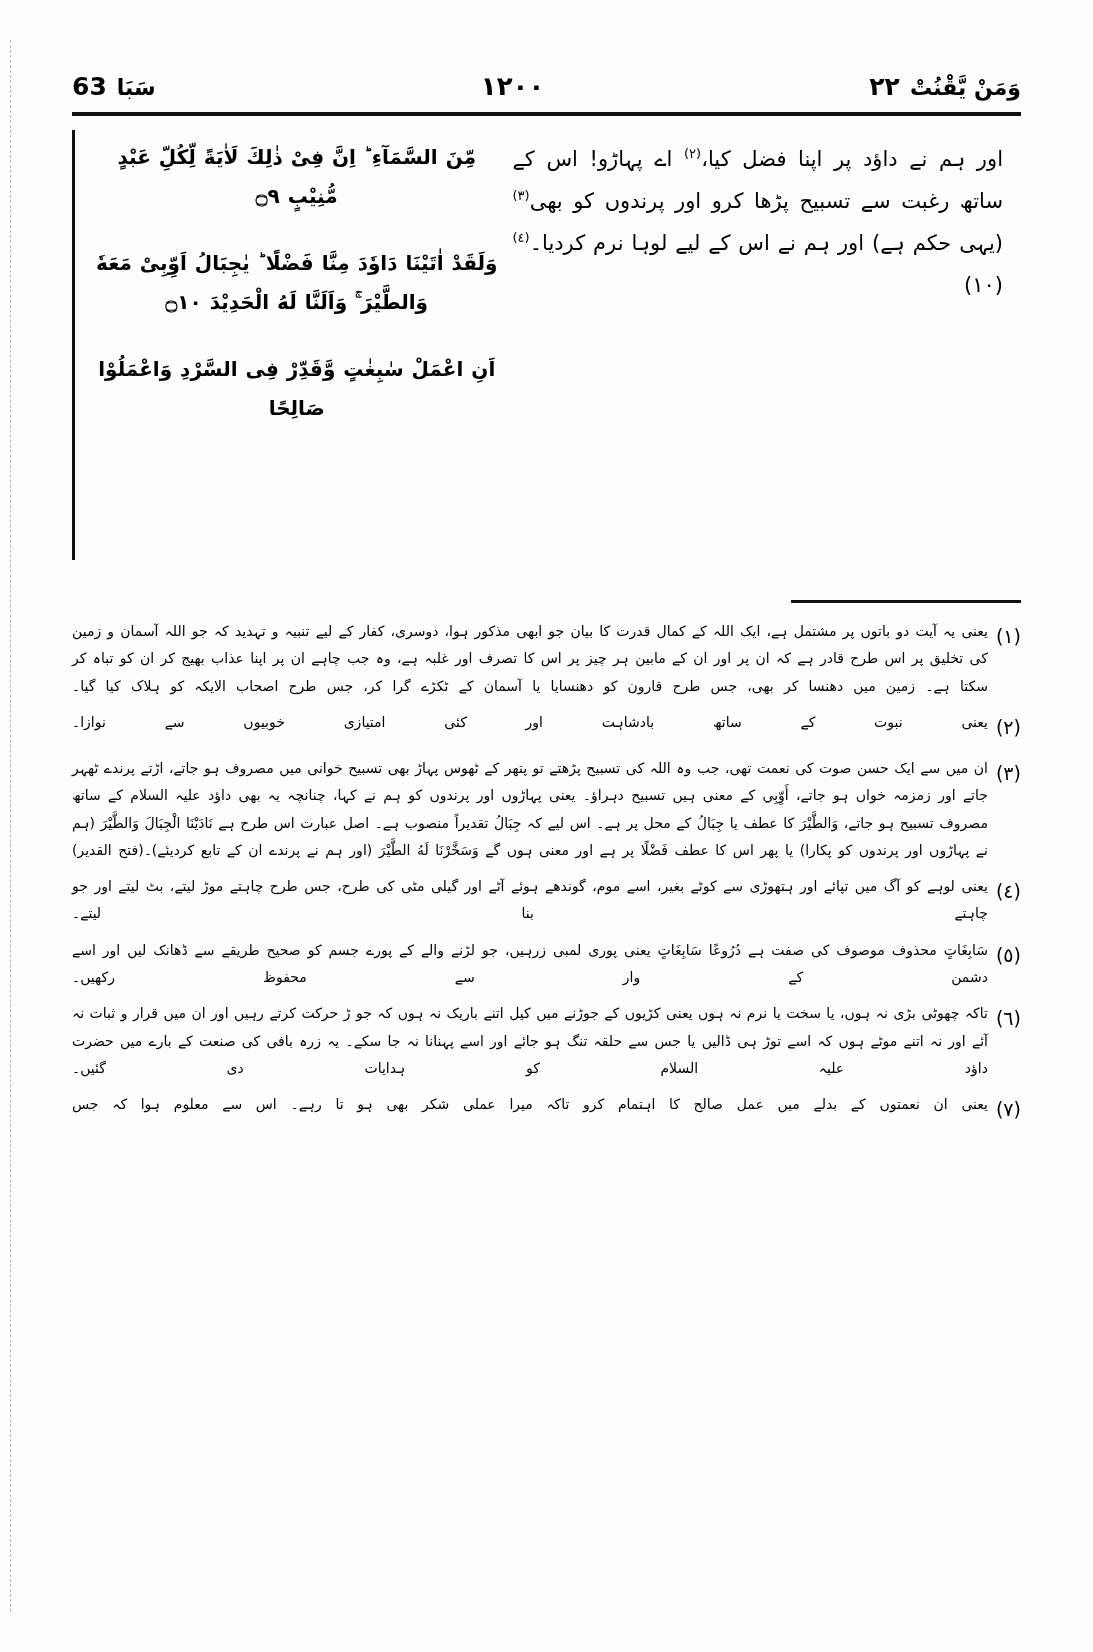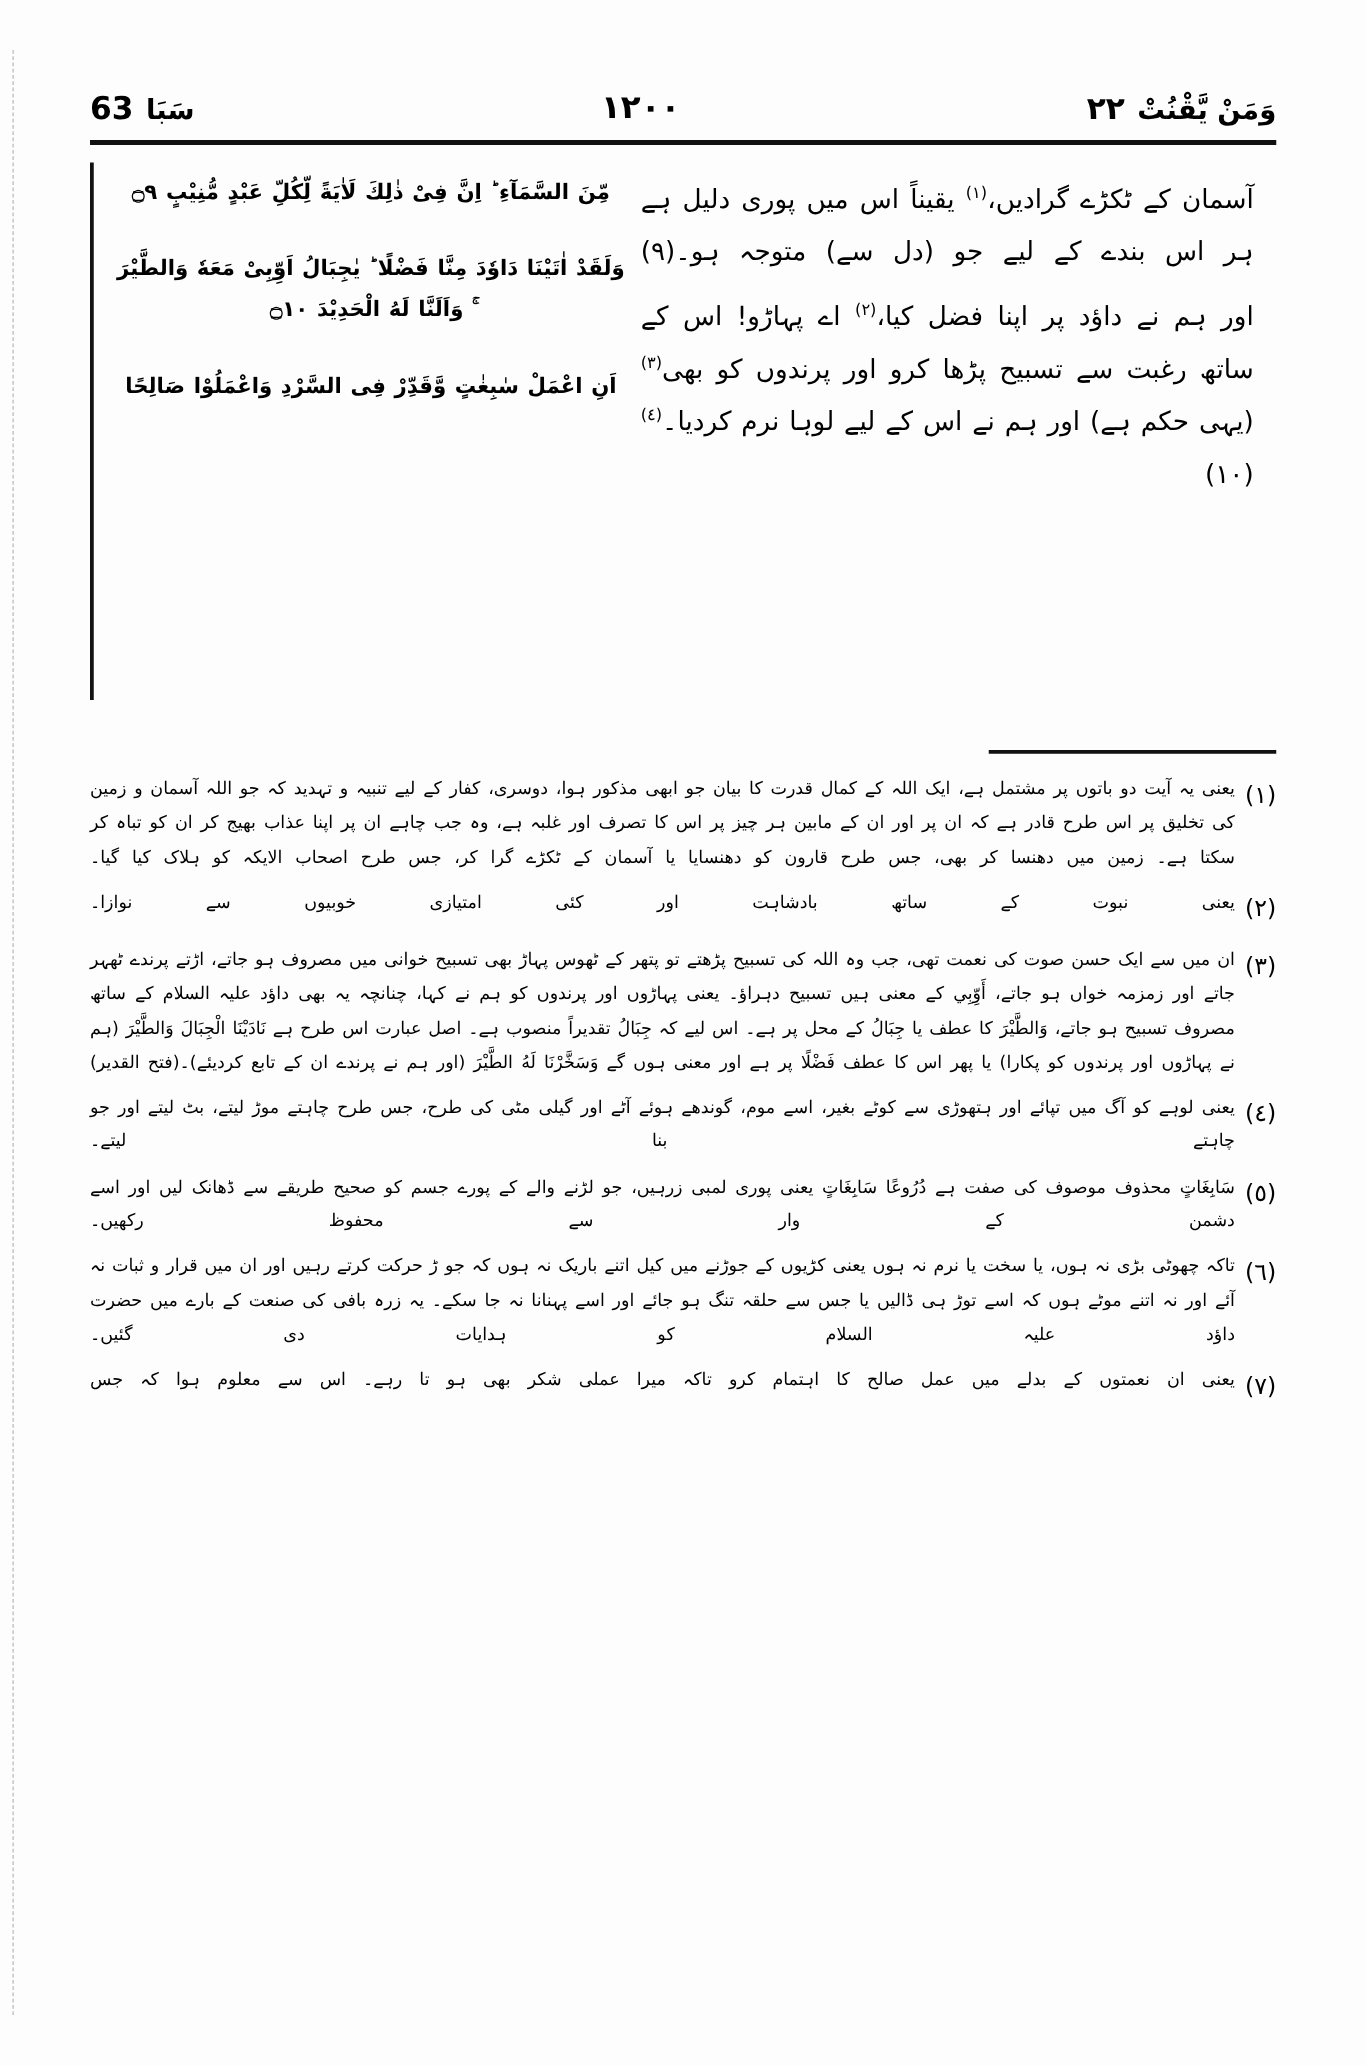--- a/index.html
+++ b/index.html
@@ -93,21 +93,21 @@
     border-left: 3px solid #111;
     text-align: center;
   }
   .col-urdu {
     width: 54%;
     padding: 8px 18px 0 4px;
     box-sizing: border-box;
   }
 
   .ayah {
-    font-size: 17px;
+    font-size: 20px;
     line-height: 1.95;
     font-weight: 600;
     margin-bottom: 28px;
     word-spacing: 1px;
   }
   .ayah:last-child { margin-bottom: 0; }
 
   .urdu-para {
     font-size: 21px;
     line-height: 2.0;
@@ -185,24 +185,20 @@
   <div class="top-block">
 
     <div class="col-arabic">
       <div class="ayah">مِّنَ السَّمَآءِ ؕ اِنَّ فِىْ ذٰلِكَ لَاٰيَةً لِّكُلِّ عَبْدٍ مُّنِيْبٍ ۝٩</div>
       <div class="ayah">وَلَقَدْ اٰتَيْنَا دَاوٗدَ مِنَّا فَضْلًا ؕ يٰجِبَالُ اَوِّبِىْ مَعَهٗ وَالطَّيْرَ ۚ وَاَلَنَّا لَهُ الْحَدِيْدَ ۝١٠</div>
       <div class="ayah">اَنِ اعْمَلْ سٰبِغٰتٍ وَّقَدِّرْ فِى السَّرْدِ وَاعْمَلُوْا صَالِحًا</div>
     </div>
 
     <div class="col-urdu">
       <p class="urdu-para">
-        <span>آسمان کے ٹکڑے گرادیں،</span><span class="fn-ref">(١)</span>
-        <span>یقیناً اس میں پوری دلیل ہے ہر اس بندے کے لیے جو (دل سے) متوجہ ہو۔(٩)</span>
-      </p>
-      <p class="urdu-para">
         <span>اور ہم نے داؤد پر اپنا فضل کیا،</span><span class="fn-ref">(٢)</span>
         <span>اے پہاڑو! اس کے ساتھ رغبت سے تسبیح پڑھا کرو اور پرندوں کو بھی</span><span class="fn-ref">(٣)</span>
         <span>(یہی حکم ہے) اور ہم نے اس کے لیے لوہا نرم کردیا۔</span><span class="fn-ref">(٤)</span>
         <span>(١٠)</span>
       </p>
     </div>
   </div>
 
   <div class="fn-rule"></div>
 

